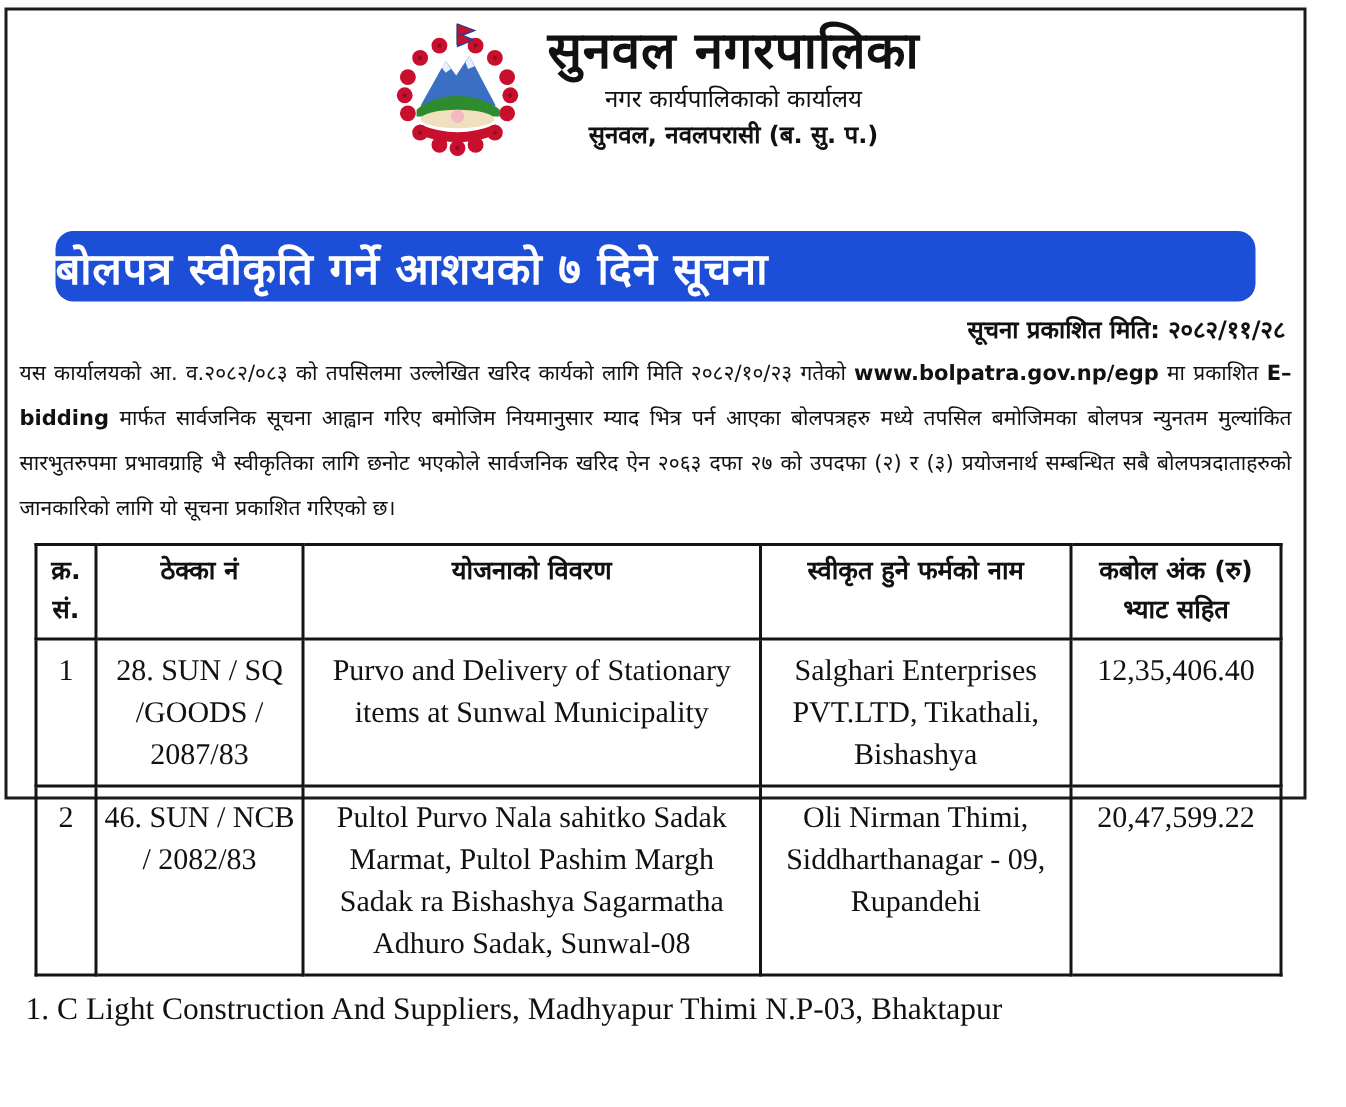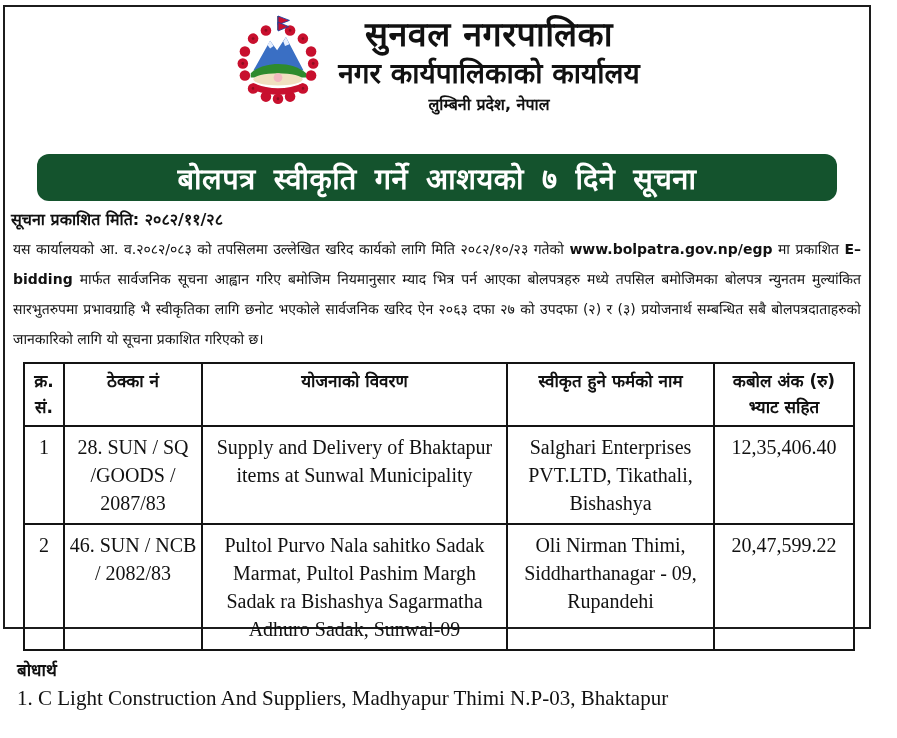--- a/index.html
+++ b/index.html
@@ -6,53 +6,52 @@
   html, body {
     width: 897px; height: 738px;
     background: #ffffff;
     font-family: "DejaVu Sans", sans-serif;
     color: #111;
     overflow: hidden;
   }
   .frame {
     position: absolute;
     left: 3px; top: 5px;
-    width: 868px; height: 624px;
+    width: 868px; height: 528px;
     border: 2px solid #1c1c1c;
     background: #ffffff;
     padding: 3px 6px 0 6px;
   }
   
   .masthead {
     display: flex;
     justify-content: center;
     align-items: flex-start;
     gap: 16px;
     padding-top: 2px;
     height: 140px;
   }
   .logo { width: 88px; height: 92px; flex: 0 0 auto; margin-top: 2px; }
   .masthead-text { text-align: center; padding-top: 4px; }
   .muni-name   { font-size: 34px; font-weight: 700; line-height: 1.1; letter-spacing: 0.5px; }
-  .office-name { font-size: 28px; font-weight: 700; line-height: 1.25; margin-top: 3px; }
+  .office-name { font-size: 16px; font-weight: 400; line-height: 1.25; margin-top: 3px; }
   .addr-line   { font-size: 16px; font-weight: 700; line-height: 1.45; margin-top: 2px; }
   
   .banner {
     margin: 4px 26px 0 26px;
     height: 47px;
-    background: #14532d;
+    background: #1d4ed8;
     border-radius: 12px;
     color: #ffffff;
-    display: flex; align-items: center; justify-content: center;
+    display: flex; align-items: center; 
     font-size: 29px; font-weight: 700;
     letter-spacing: 0.5px;
-    font-family: Liberation Mono, monospace;
   }
   .pub-date {
-    text-align: left;
+    text-align: right;
     font-size: 16px; font-weight: 700;
     margin: 7px 6px 0 0;
   }
   
   .body-para {
     margin: 4px 2px 0 2px;
     font-size: 14px;
     line-height: 30px;
     text-align: justify;
   }
@@ -148,21 +147,21 @@
         <path d="M21 78 Q 50 90 79 78 L 76 87 Q 50 96 24 87 Z" fill="#c8102e"></path>
 
         <line x1="50" y1="2" x2="50" y2="18" stroke="#333" stroke-width="1.5"></line>
         <path d="M50 2 L63 7 L50 12 Z" fill="#c8102e" stroke="#1a3fa0" stroke-width="1"></path>
         <path d="M50 9 L62 14 L50 19 Z" fill="#c8102e" stroke="#1a3fa0" stroke-width="1"></path>
       </svg>
     </div>
     <div class="masthead-text">
       <div class="muni-name">सुनवल नगरपालिका</div>
       <div class="office-name">नगर कार्यपालिकाको कार्यालय</div>
-      <div class="addr-line">लुम्बिनी प्रदेश, नेपाल</div>
+      <div class="addr-line">सुनवल, नवलपरासी (ब. सु. प.)</div>
     </div>
   </header>
 
   <div class="banner">
     <span>बोलपत्र स्वीकृति गर्ने आशयको ७ दिने सूचना</span>
   </div>
 
   <div class="pub-date">सूचना प्रकाशित मिति: २०८२/११/२८</div>
 
   <p class="body-para" id="body-para"><span>यस कार्यालयको आ. व.२०८२/०८३ को तपसिलमा उल्लेखित खरिद कार्यको लागि मिति २०८२/१०/२३ गतेको </span><span class="latin-bold">www.bolpatra.gov.np/egp</span><span> मा प्रकाशित </span><span class="latin-bold">E–bidding</span><span> मार्फत सार्वजनिक सूचना आह्वान गरिए बमोजिम नियमानुसार म्याद भित्र पर्न आएका बोलपत्रहरु मध्ये तपसिल बमोजिमका बोलपत्र न्युनतम मुल्यांकित सारभुतरुपमा प्रभावग्राहि भै स्वीकृतिका लागि छनोट भएकोले सार्वजनिक खरिद ऐन २०६३ दफा २७ को उपदफा (२) र (३) प्रयोजनार्थ सम्बन्धित सबै बोलपत्रदाताहरुको जानकारिको लागि यो सूचना प्रकाशित गरिएको छ।</span></p>
@@ -181,34 +180,33 @@
           <th>ठेक्का नं</th>
           <th>योजनाको विवरण</th>
           <th>स्वीकृत हुने फर्मको नाम</th>
           <th>कबोल अंक (रु)<br>भ्याट सहित</th>
         </tr>
     </thead>
     <tbody id="table-body">
         <tr>
           <td>1</td>
           <td>28. SUN / SQ /GOODS / 2087/83</td>
-          <td>Supply and Delivery of Bhaktapur items at Sunwal Municipality</td>
+          <td>Purvo and Delivery of Stationary items at Sunwal Municipality</td>
           <td>Salghari Enterprises PVT.LTD, Tikathali, Bishashya</td>
           <td>12,35,406.40</td>
         </tr>
         <tr>
           <td>2</td>
           <td>46. SUN / NCB / 2082/83</td>
-          <td>Pultol Purvo Nala sahitko Sadak Marmat, Pultol Pashim Margh Sadak ra Bishashya Sagarmatha Adhuro Sadak, Sunwal-09</td>
+          <td>Pultol Purvo Nala sahitko Sadak Marmat, Pultol Pashim Margh Sadak ra Bishashya Sagarmatha Adhuro Sadak, Sunwal-08</td>
           <td>Oli Nirman Thimi, Siddharthanagar - 09, Rupandehi</td>
           <td>20,47,599.22</td>
         </tr>
       </tbody>
   </table>
 
   <div class="notes">
-    <div class="notes-heading">बोधार्थ</div>
     <div id="notes-list">
         <div class="note-item">1. C Light Construction And Suppliers, Madhyapur Thimi N.P-03, Bhaktapur</div>
       </div>
   </div>
 
 </div>
 
 </body></html>

